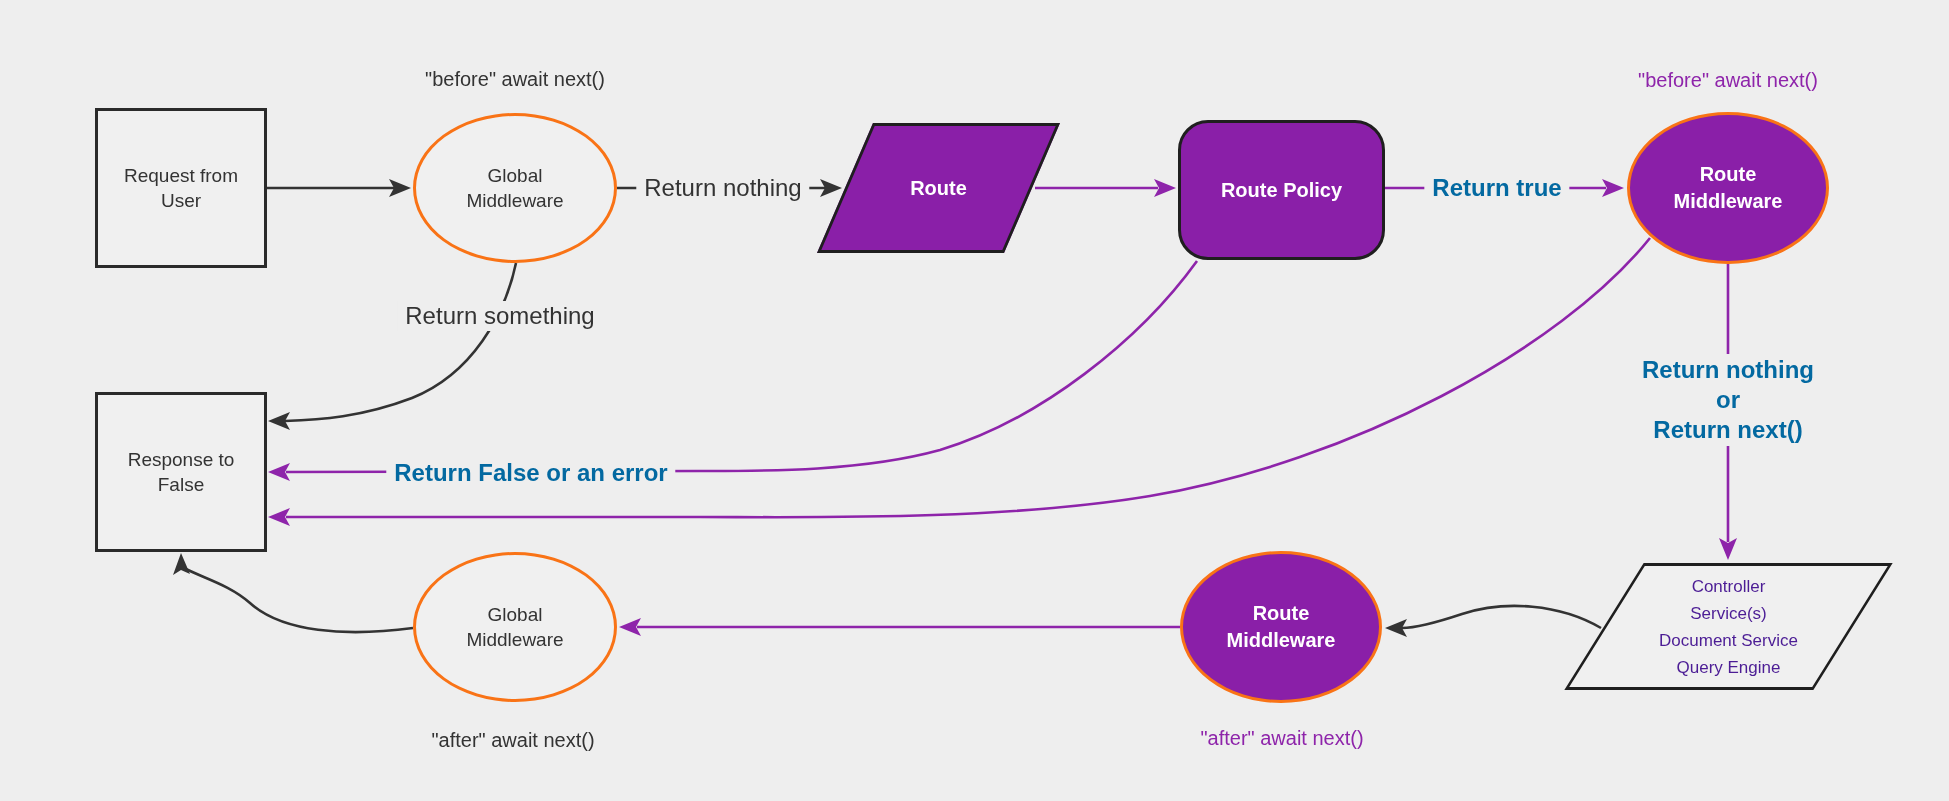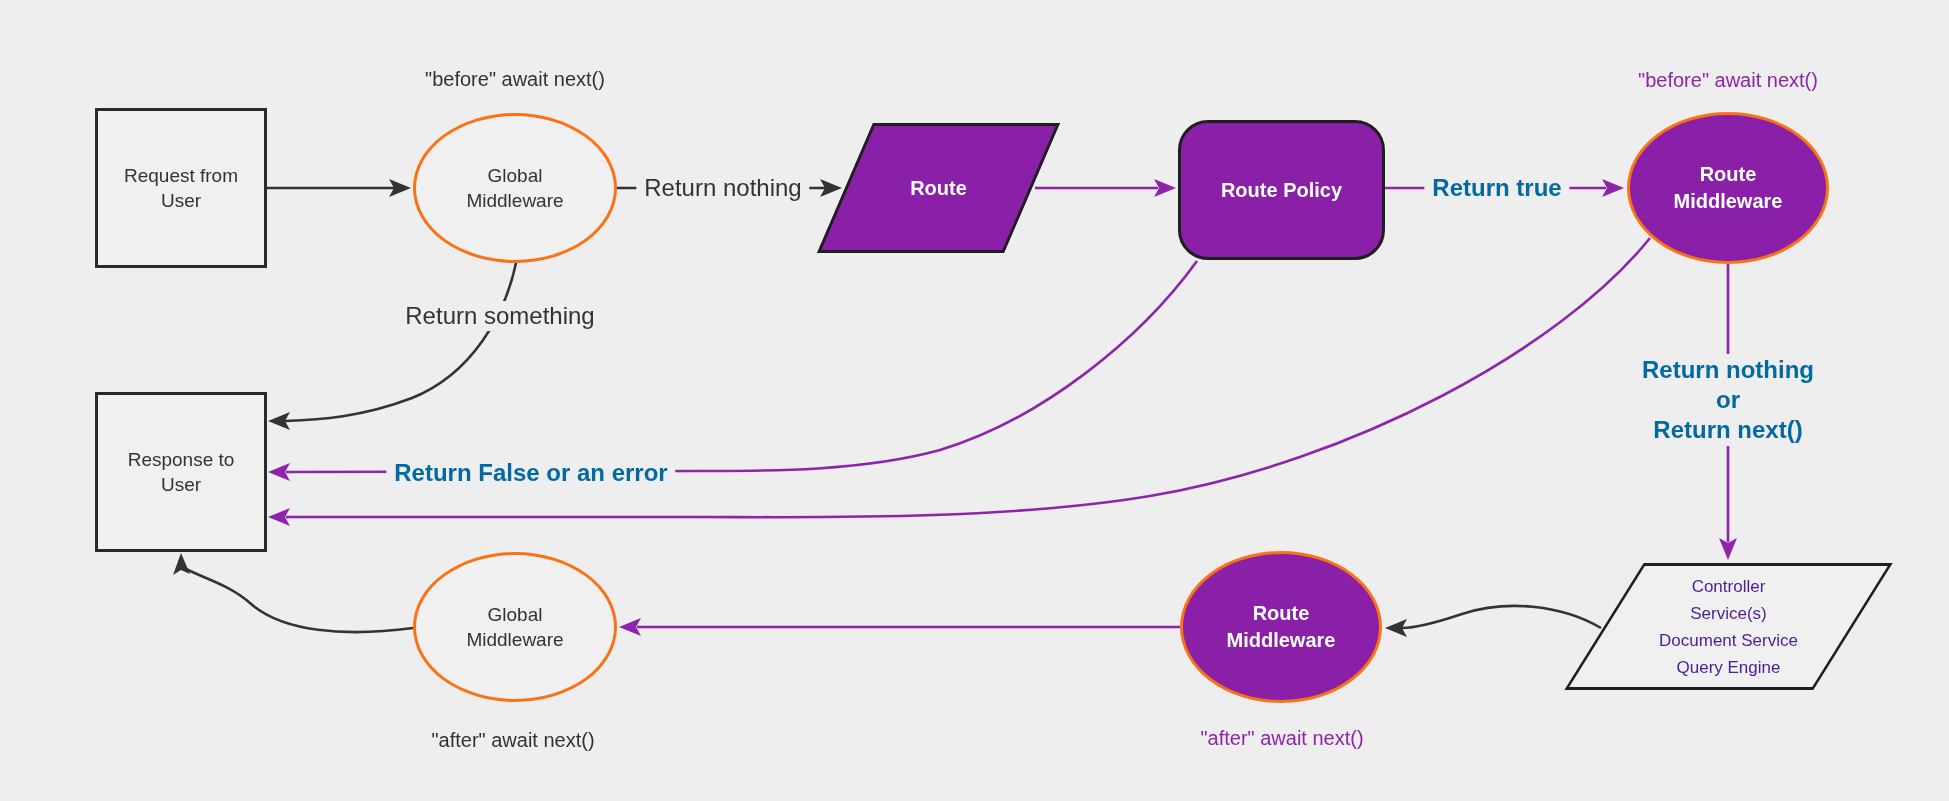--- a/index.html
+++ b/index.html
@@ -96,21 +96,21 @@
 Query Engine</div>
   </div>
 
   <div class="node ellipse purple" style="left:1180px;top:551px;width:202px;height:152px;">Route
 Middleware</div>
 
   <div class="node ellipse" style="left:413px;top:552px;width:204px;height:150px;">Global
 Middleware</div>
 
   <div class="node rect" style="left:95px;top:392px;width:172px;height:160px;">Response to
-User</div>
+False</div>
 
   <div class="elabel" style="left:723px;top:188px;">Return nothing</div>
 
   <div class="elabel purple" style="left:1497px;top:188px;">Return true</div>
 
   <div class="elabel purple multi" style="left:1728px;top:400px;">Return nothing
 or
 Return next()</div>
 
   <div class="elabel" style="left:500px;top:316px;">Return something</div>

